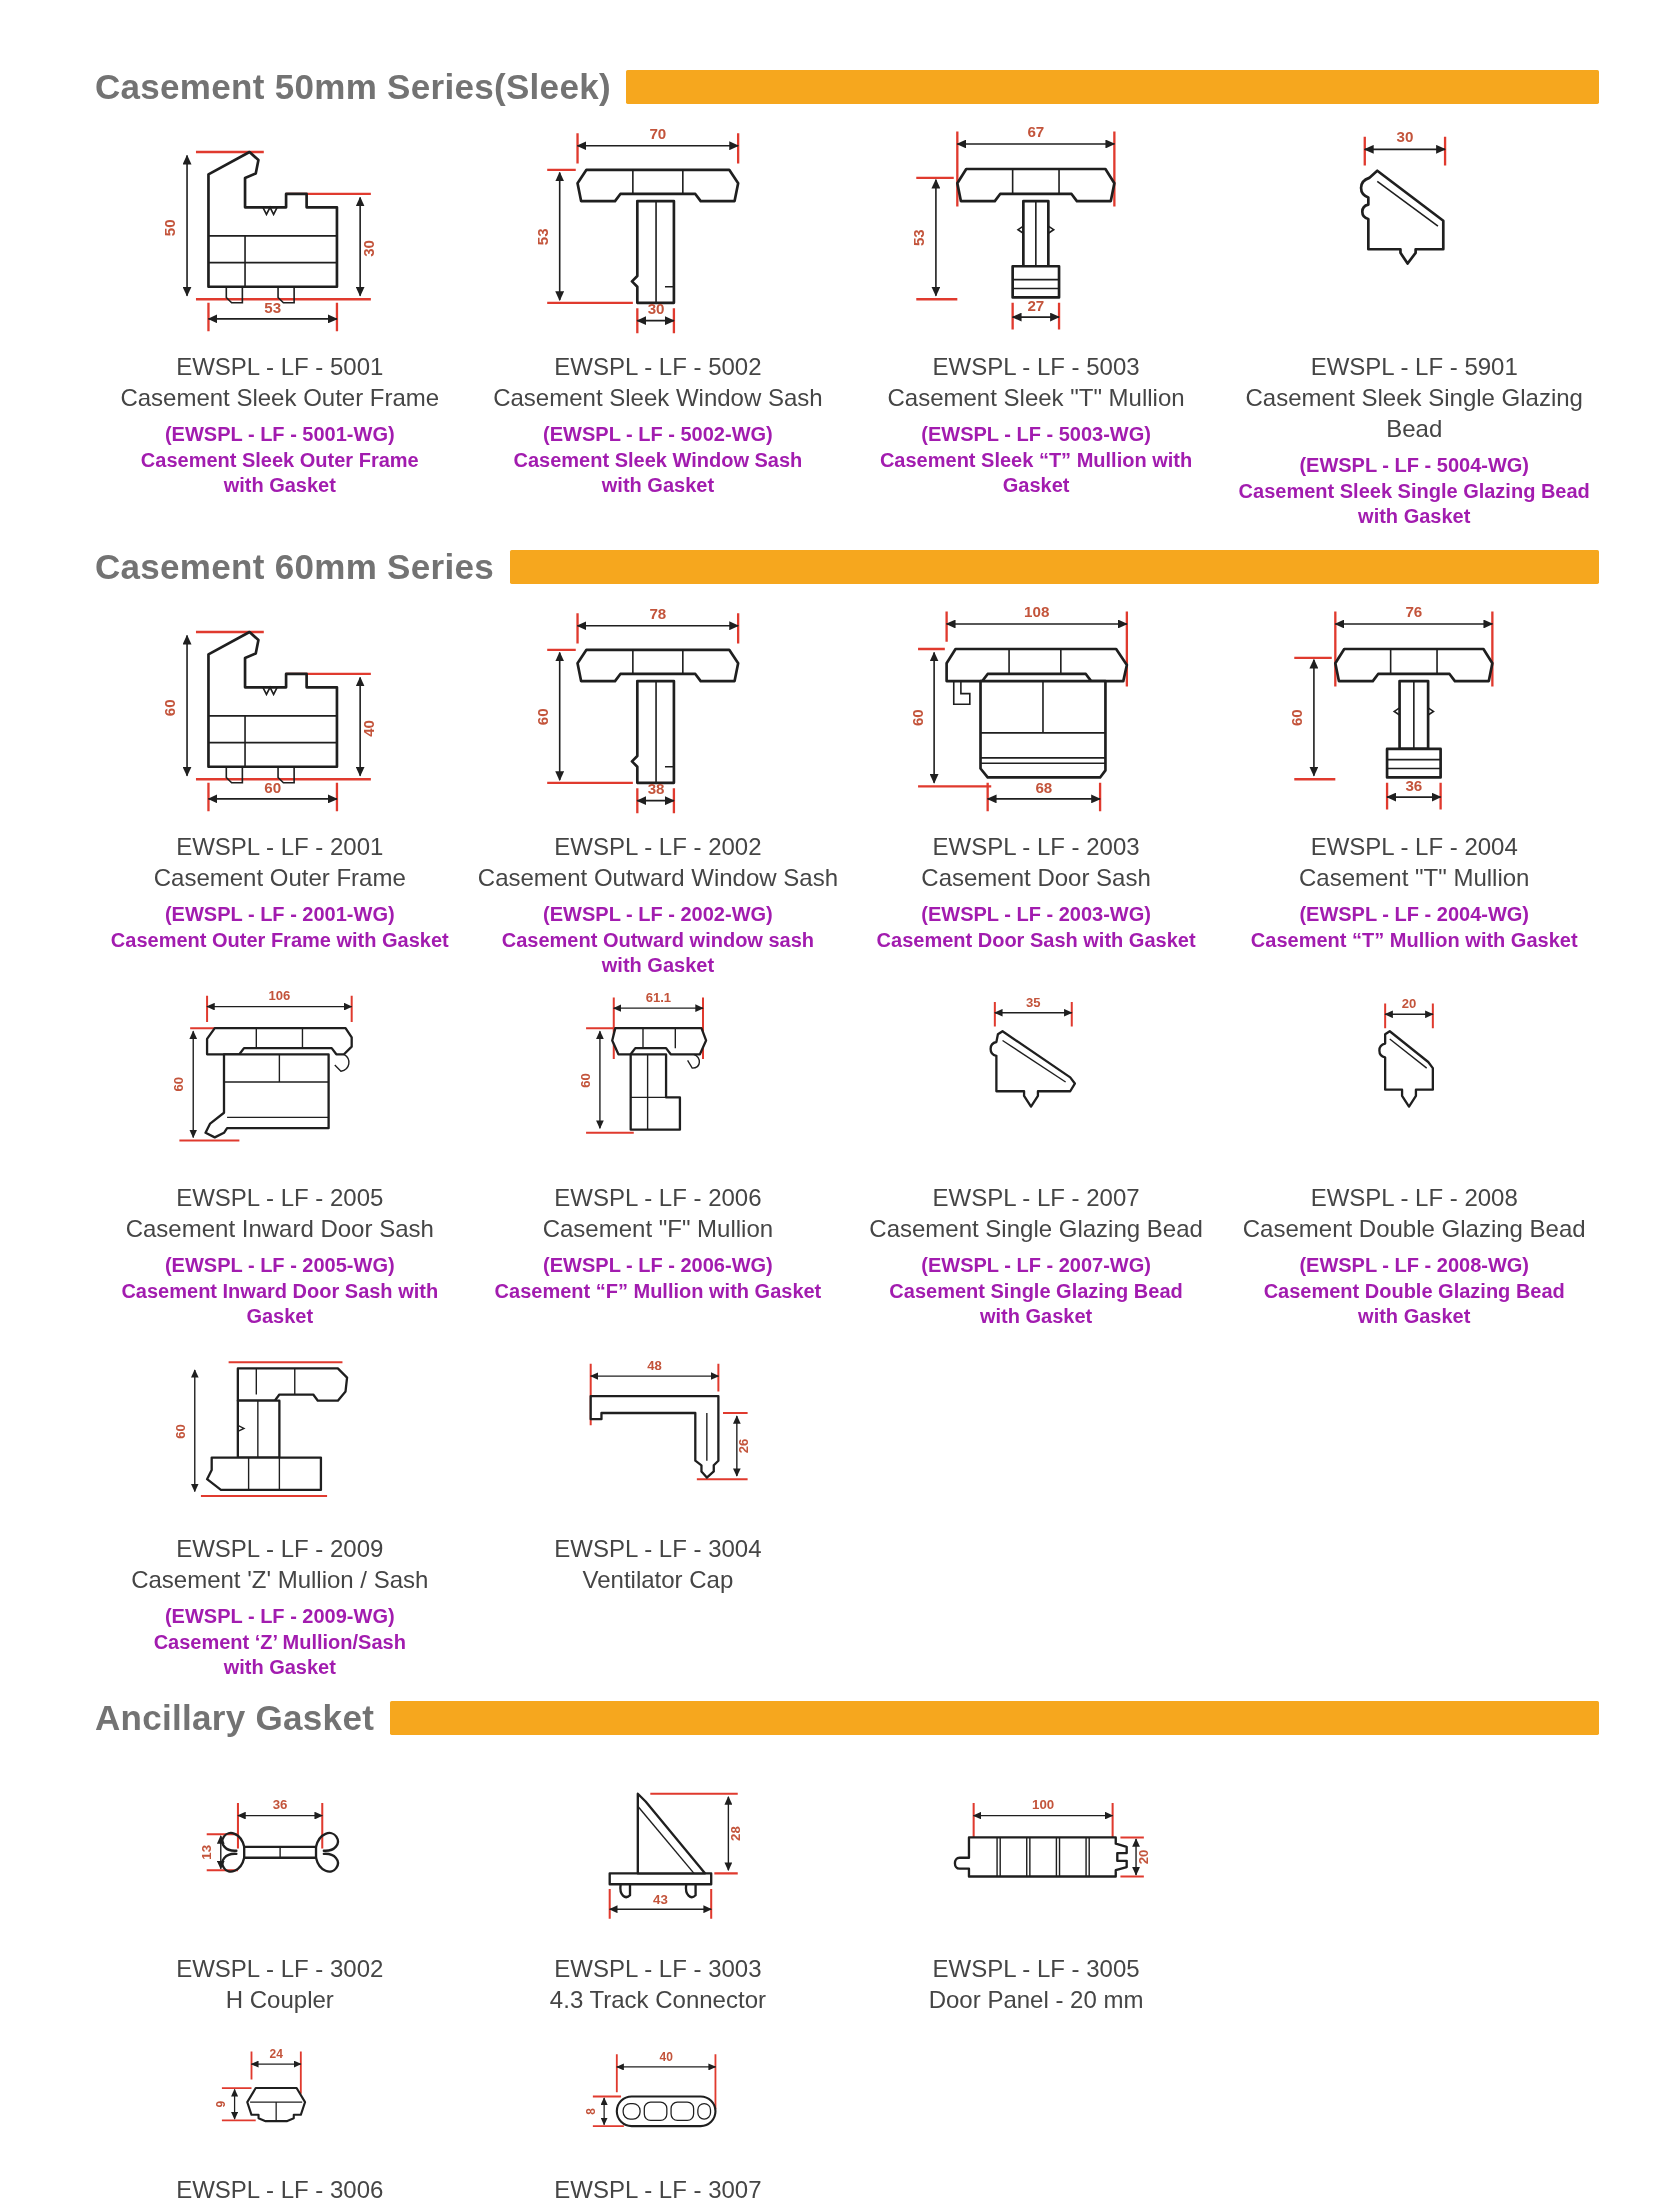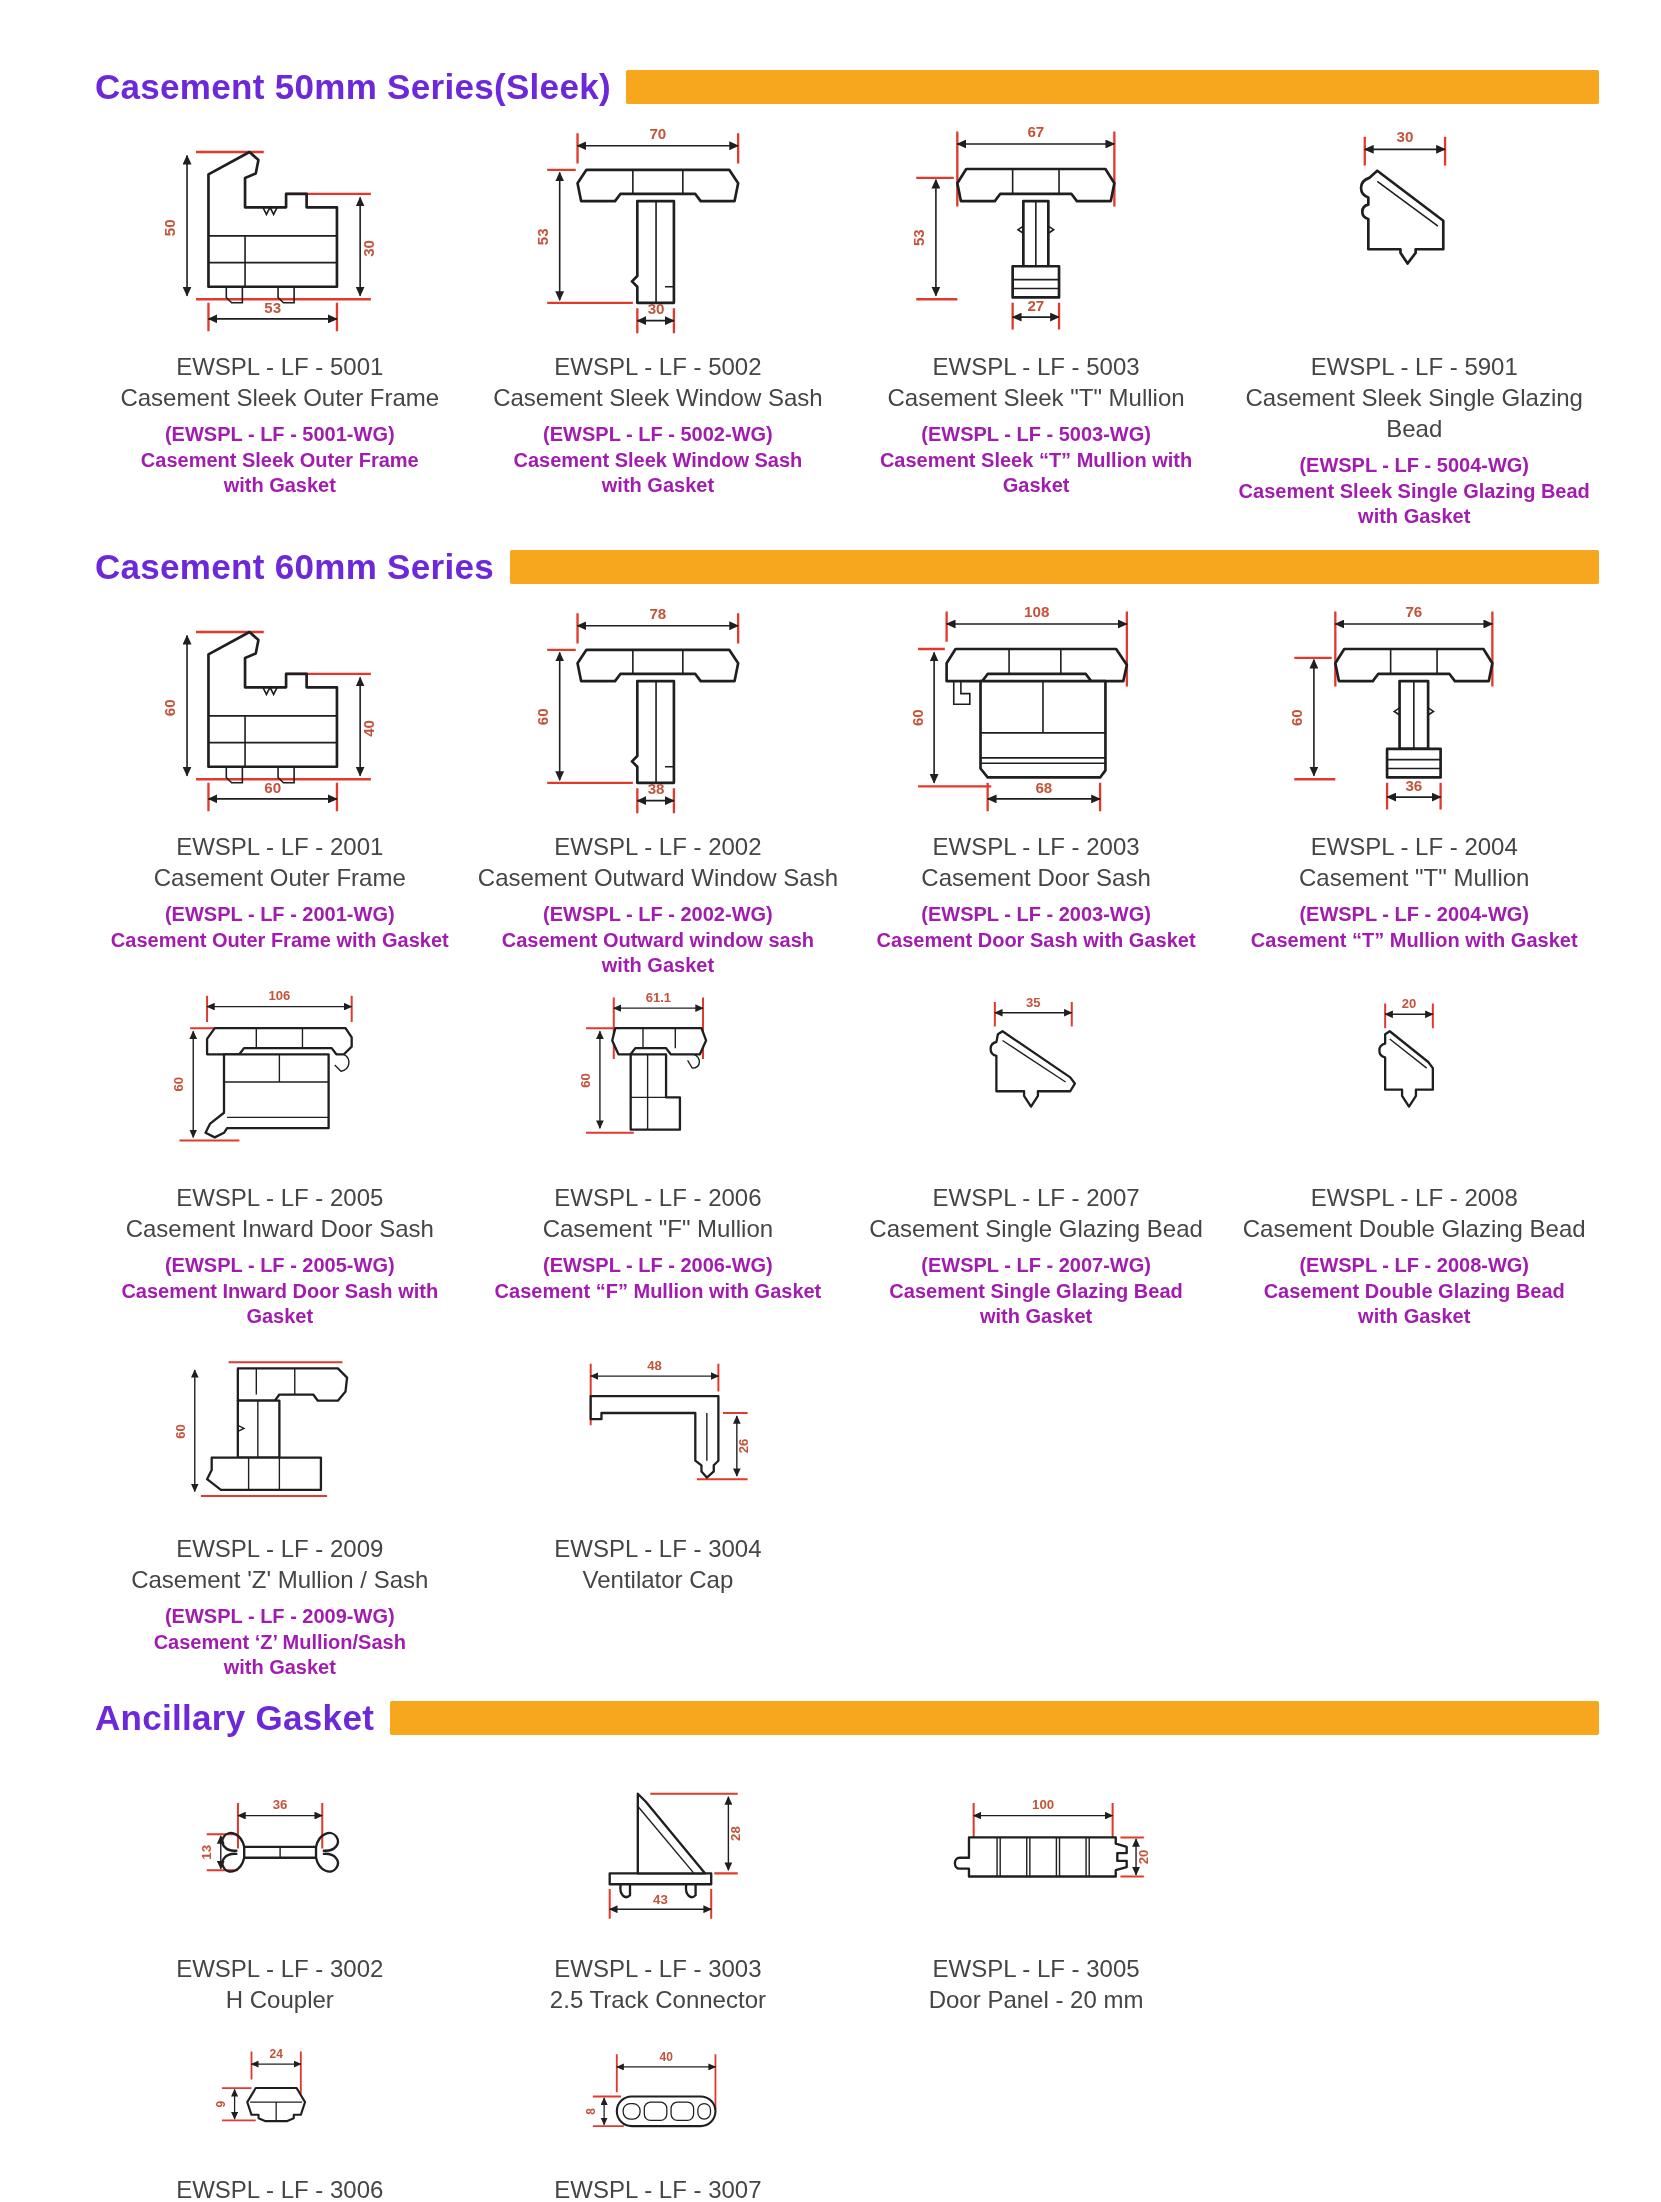--- a/index.html
+++ b/index.html
@@ -1,20 +1,20 @@
 <!DOCTYPE html>
 <html style="font-size:13.8px"><head>
 <meta charset="utf-8">
 <style>
   html,body{margin:0;padding:0;background:#fff;}
   body{width:1661px;height:2203px;overflow:hidden;font-family:"Liberation Sans",sans-serif;}
   .page{padding:38px 62px 0 95px;}
   .sec{display:flex;align-items:center;gap:15.5px;margin:17px 0 12px;}
   .sec.first{margin-top:29px;}
-  .sec-title{font-size:35px;font-weight:700;color:#6d28d9;letter-spacing:0.3px;white-space:nowrap;}
+  .sec-title{font-size:35px;font-weight:700;color:#737373;letter-spacing:0.3px;white-space:nowrap;}
   .bar{flex:1;height:34px;background:#F6A71E;border-radius:1.7px;}
   .row{display:grid;grid-template-columns:repeat(4,1fr);column-gap:8.6px;margin-bottom:3.4px;}
   .card{text-align:center;}
   .card svg{display:block;margin:0 auto;}
   .r1 svg,.r2 svg{height:232px;width:auto;}
   .r3 svg,.r4 svg{height:200px;width:auto;}
   .r5 svg{height:203px;width:auto;}
   .r6 svg{height:155px;width:auto;}
   .code,.pname{font-size:24px;color:#454545;line-height:1.3;}
   .wg{margin-top:8.6px;font-size:20px;font-weight:700;color:#a21caf;line-height:1.28;}
@@ -370,21 +370,21 @@
         <path class="p" d="M88,158 L218,158 L218,172 L88,172 Z"></path>
         <path class="p" d="M124,56 L134,66 L210,158 L124,158 Z"></path>
         <path class="i" d="M124,72 L196,158"></path>
         <path class="p2" d="M102,172 C100,186 108,192 114,186 L114,172 M186,172 C184,186 192,192 198,186 L198,172"></path>
         <line class="d" x1="240" y1="60" x2="240" y2="154" marker-start="url(#ar)" marker-end="url(#ar)"></line>
         <line class="d" x1="88" y1="204" x2="218" y2="204" marker-start="url(#ar)" marker-end="url(#ar)"></line>
         <text class="t" x="255" y="107" transform="rotate(-90 255 107)">28</text>
         <text class="t" x="153" y="197">43</text>
       </svg>
       <div class="code">EWSPL - LF - 3003</div>
-      <div class="pname">2.5 Track Connector</div>
+      <div class="pname">4.3 Track Connector</div>
     </div>
 
     <div class="card">
       <svg viewBox="0 0 300 260">
         <path class="w" d="M70,68 V116 M248,68 V140 M258,112 H288 M258,162 H288"></path>
         <path class="p" d="M64,112 L252,112 L252,120 L266,124 L266,132 L254,132 L254,142 L266,142 L266,150 L252,154 L252,162 L64,162 L64,152 L52,152 C44,152 44,138 52,138 L64,138 Z"></path>
         <path class="i" d="M100,112 V162 M104,112 V162 M138,112 V162 M142,112 V162 M176,112 V162 M180,112 V162 M214,112 V162 M218,112 V162"></path>
         <line class="d" x1="70" y1="84" x2="248" y2="84" marker-start="url(#ar)" marker-end="url(#ar)"></line>
         <line class="d" x1="278" y1="114" x2="278" y2="160" marker-start="url(#ar)" marker-end="url(#ar)"></line>
         <text class="t" x="159" y="76">100</text>

